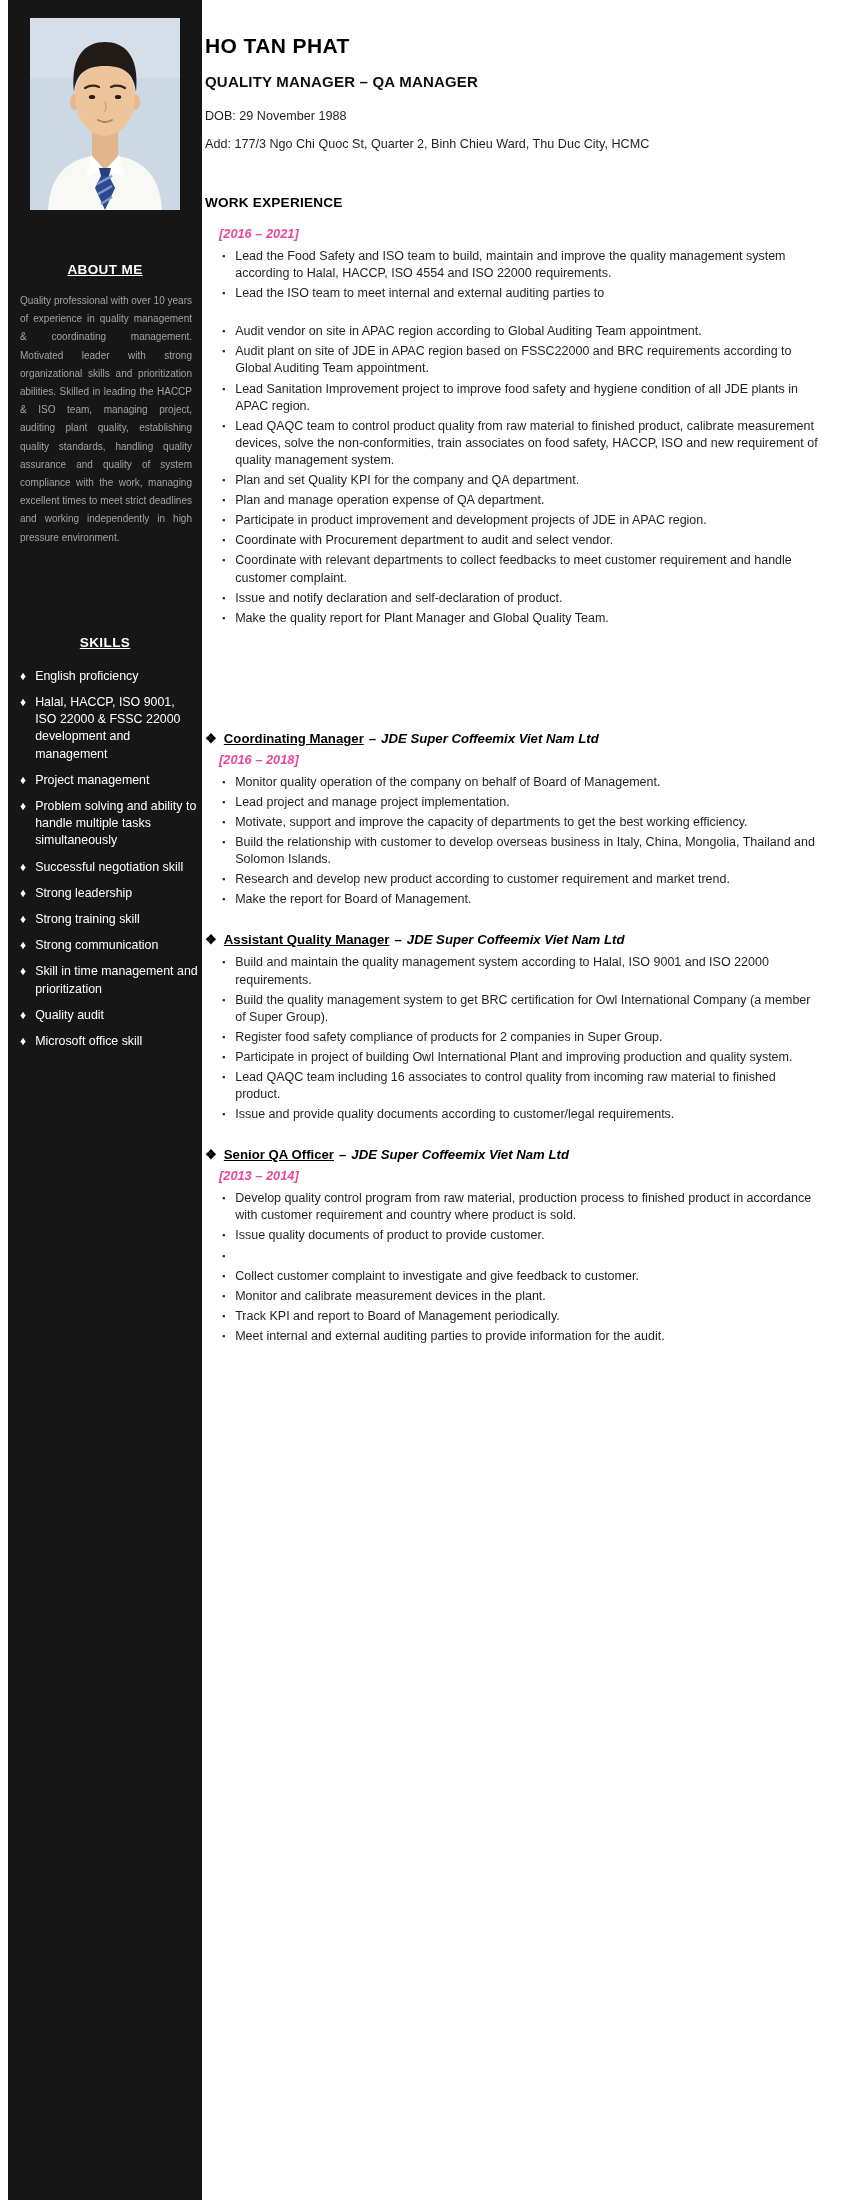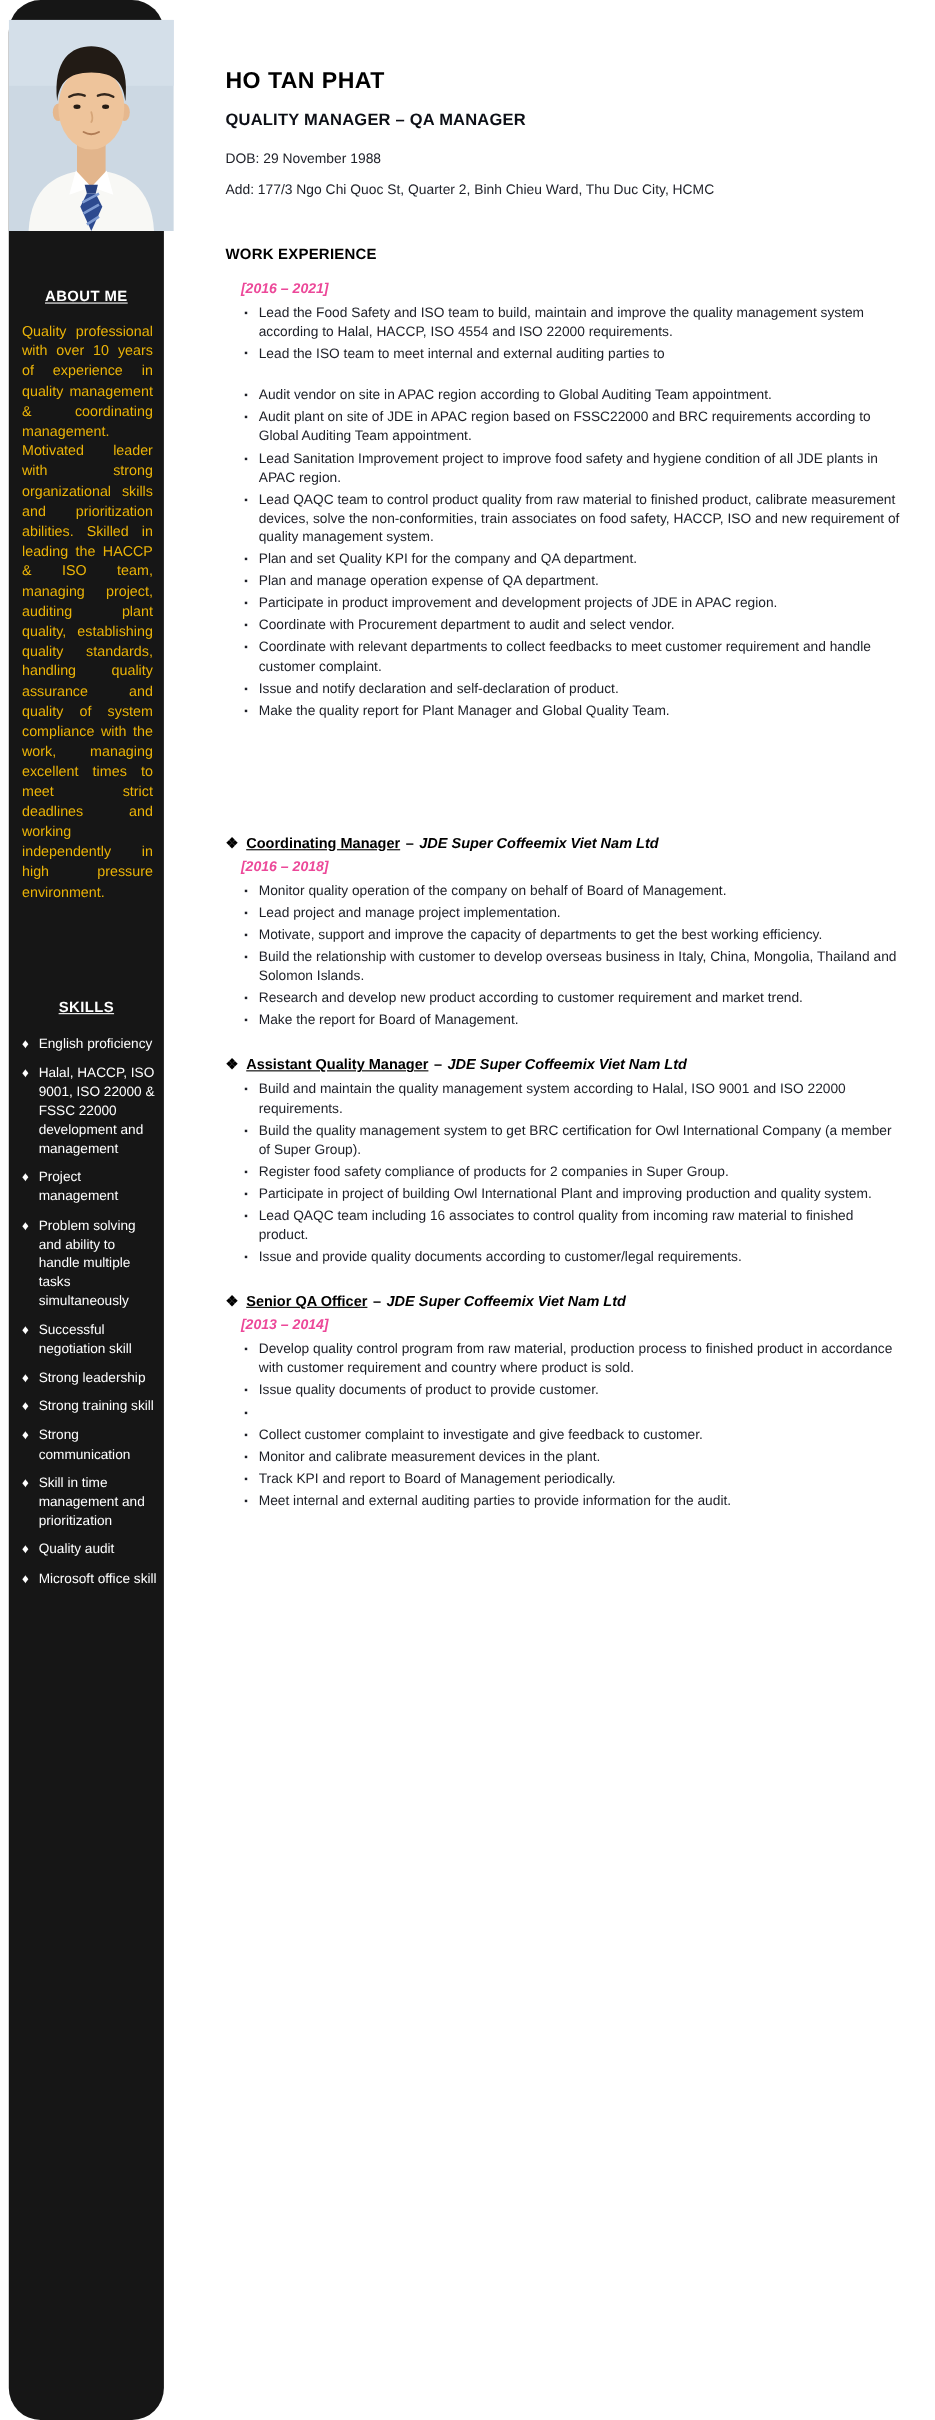--- a/index.html
+++ b/index.html
@@ -1,32 +1,32 @@
 <!DOCTYPE html>
 <html><head>
 <meta charset="utf-8">
 <style>
   * { margin:0; padding:0; box-sizing:border-box; }
   html, body { background:#ffffff; }
   body { width:850px; font-family:"Liberation Sans", sans-serif; }
   .page { position:relative; width:850px; height:2200px; background:#ffffff; overflow:hidden; }
 
   
-  .sidebar { position:absolute; left:8px; top:0; width:141px; height:2200px; background:#161616; color:#ffffff;border-radius:29px; }
+  .sidebar { position:absolute; left:8px; top:0; width:194px; height:2200px; background:#161616; color:#ffffff; }
   .photo { display:block; width:150px; height:192px; margin:18px auto 0; }
   .side-heading { text-align:center; font-weight:bold; font-size:13.5px; text-decoration:underline; letter-spacing:.4px; color:#ffffff; }
   .about-heading { margin-top:52px; }
-  .about-text { margin:15px 10px 0 12px; font-size:13px; line-height:18.2px; text-align:justify; color:#eab308; }
+  .about-text { margin:15px 10px 0 12px; font-size:10px; line-height:18.2px; text-align:justify; color:#a3a3a3; }
   .skills-heading { margin-top:88px; }
   .skills-list { list-style:none; margin:18px 4px 0 12px; }
   .skill-item { display:flex; gap:9px; font-size:12.4px; line-height:17.2px; margin-bottom:9px; }
   .skill-diamond { flex:0 0 auto; font-size:12px; line-height:17.2px; }
 
   
-  .main { position:absolute; left:205px; top:0; width:618px; color:#1d1f27;margin-top:28px; }
+  .main { position:absolute; left:205px; top:0; width:618px; color:#1d1f27; }
   .name { margin-top:34px; font-size:21px; font-weight:bold; color:#000000; letter-spacing:.4px; }
   .title { margin-top:15px; font-size:15px; font-weight:bold; color:#0d0f16; letter-spacing:.2px; }
   .contact-line { font-size:12.6px; color:#1d1f27; }
   .dob-line { margin-top:19px; }
   .address-line { margin-top:14px; }
   .we-heading { margin-top:44px; font-size:13.6px; font-weight:bold; color:#000000; letter-spacing:.2px; }
 
   .job { margin-top:16px; }
   .job + .job { margin-top:24px; }
   .job.job--gap { margin-top:104px; }

